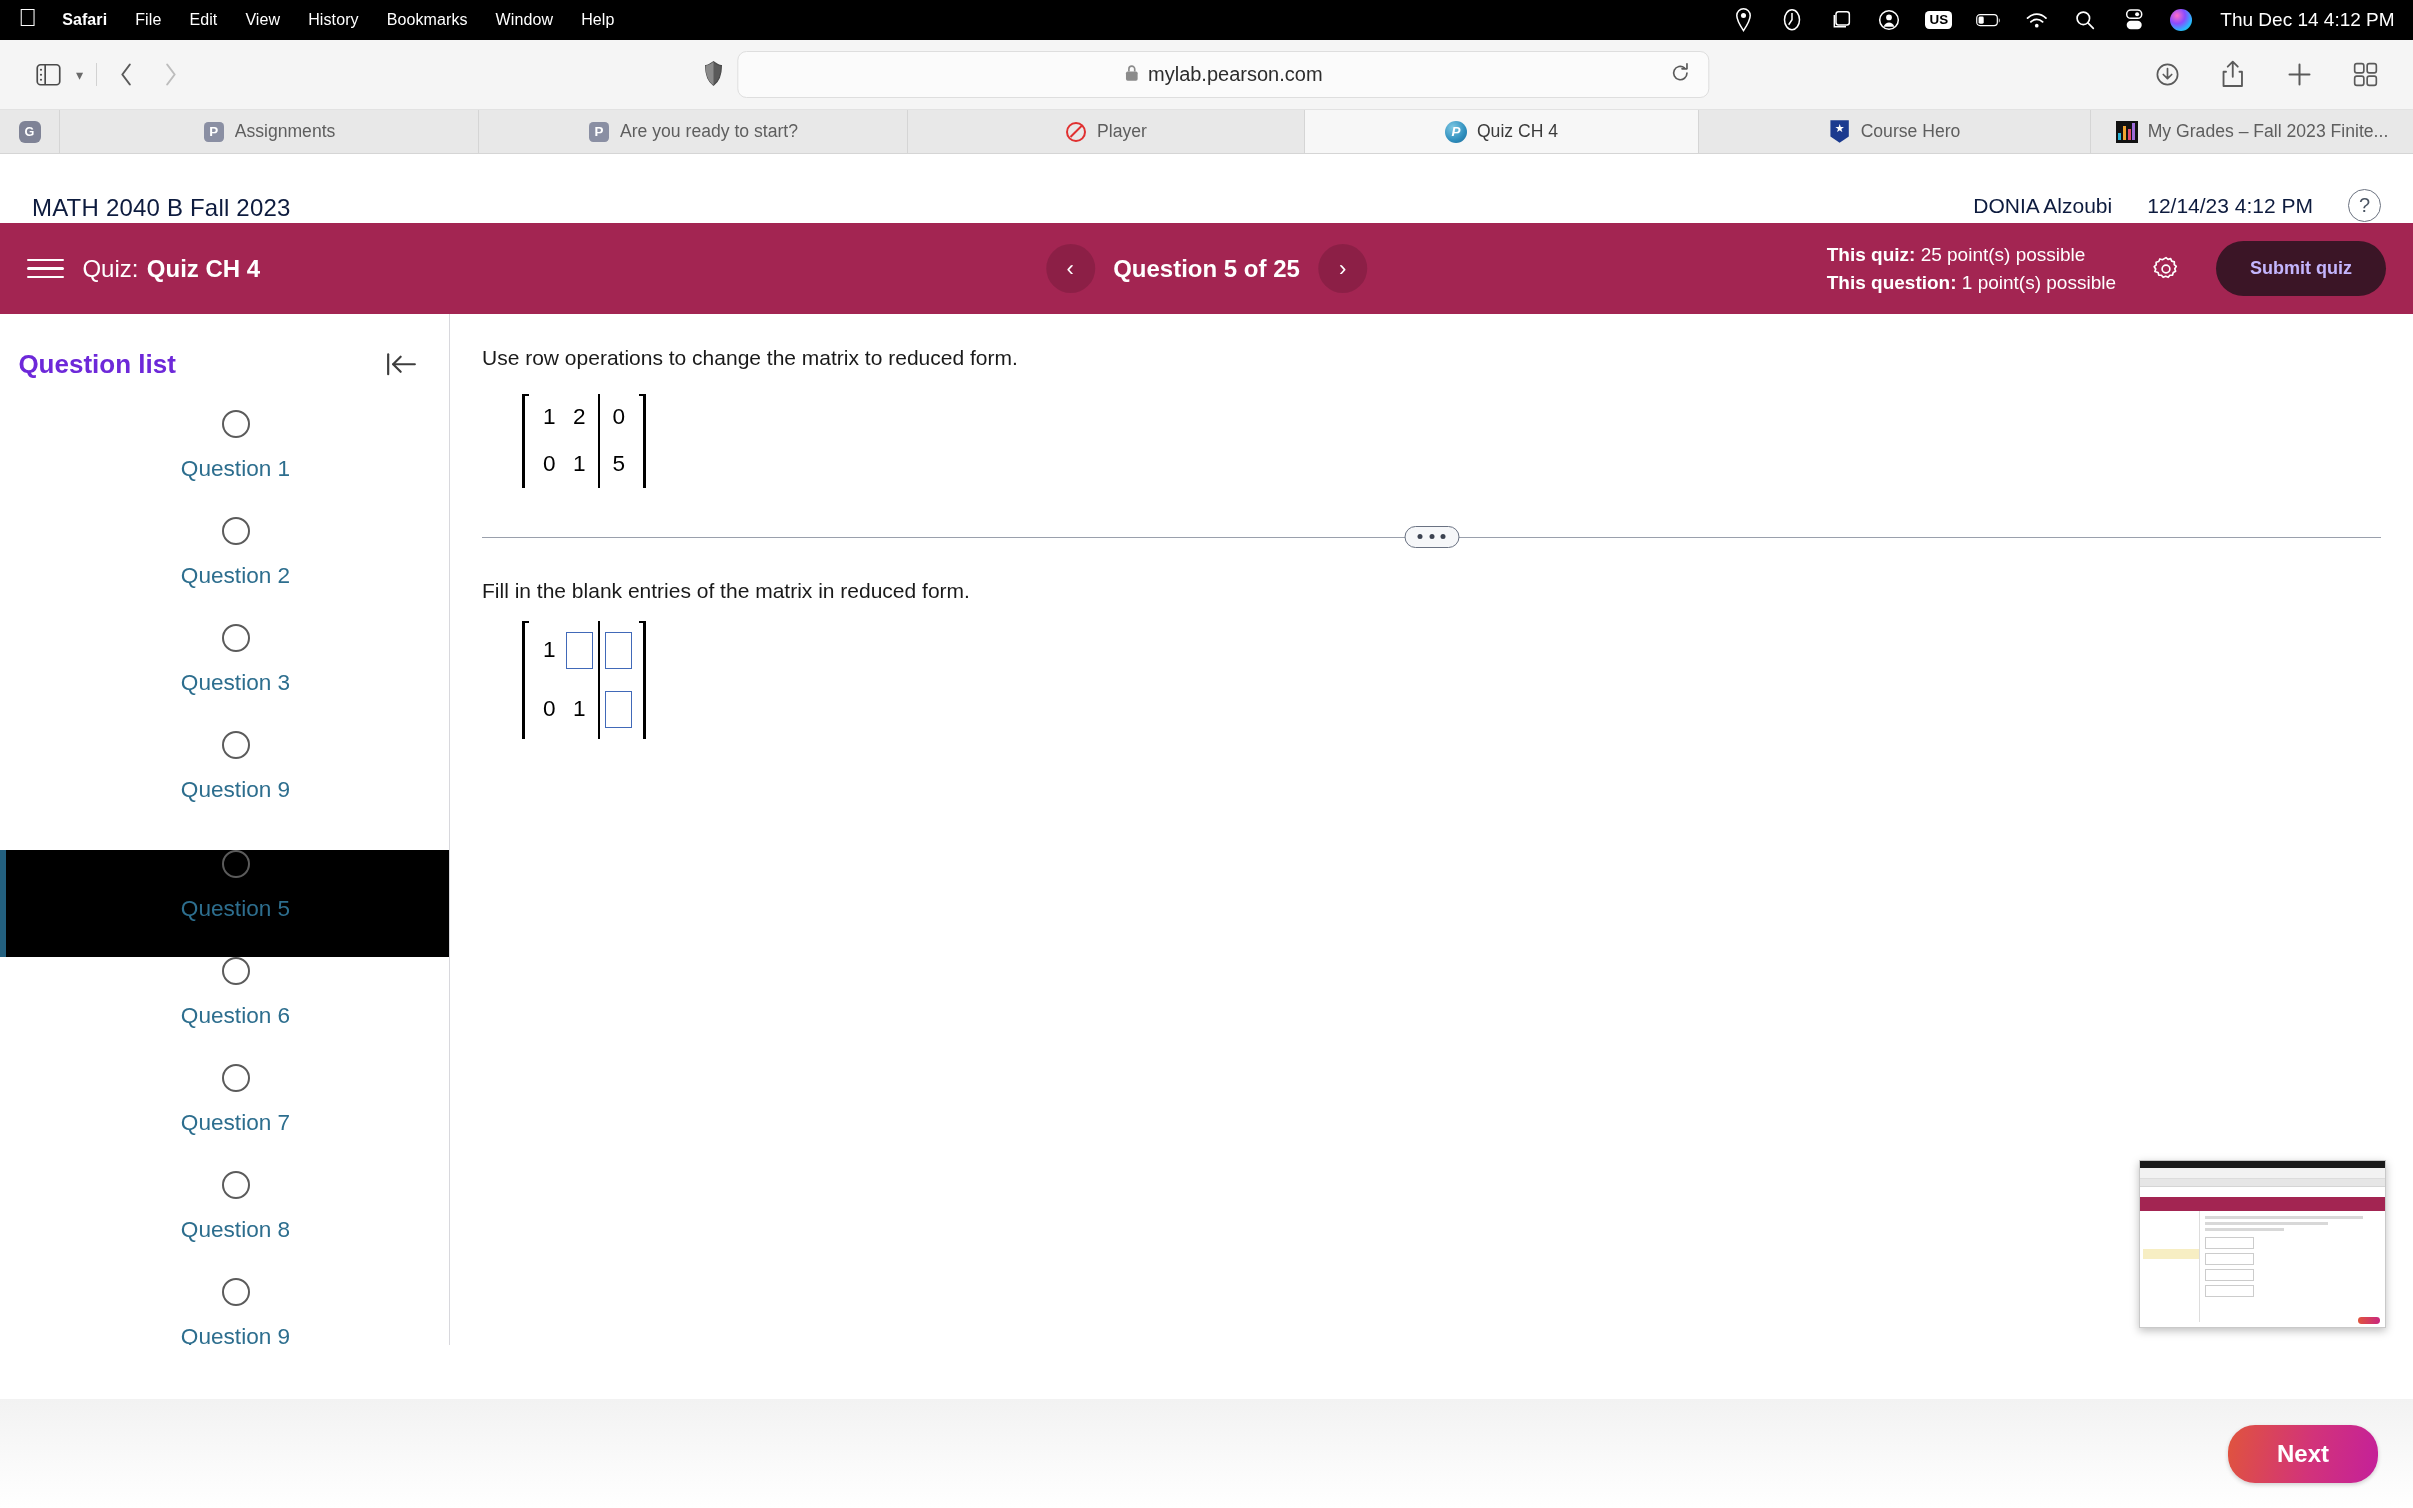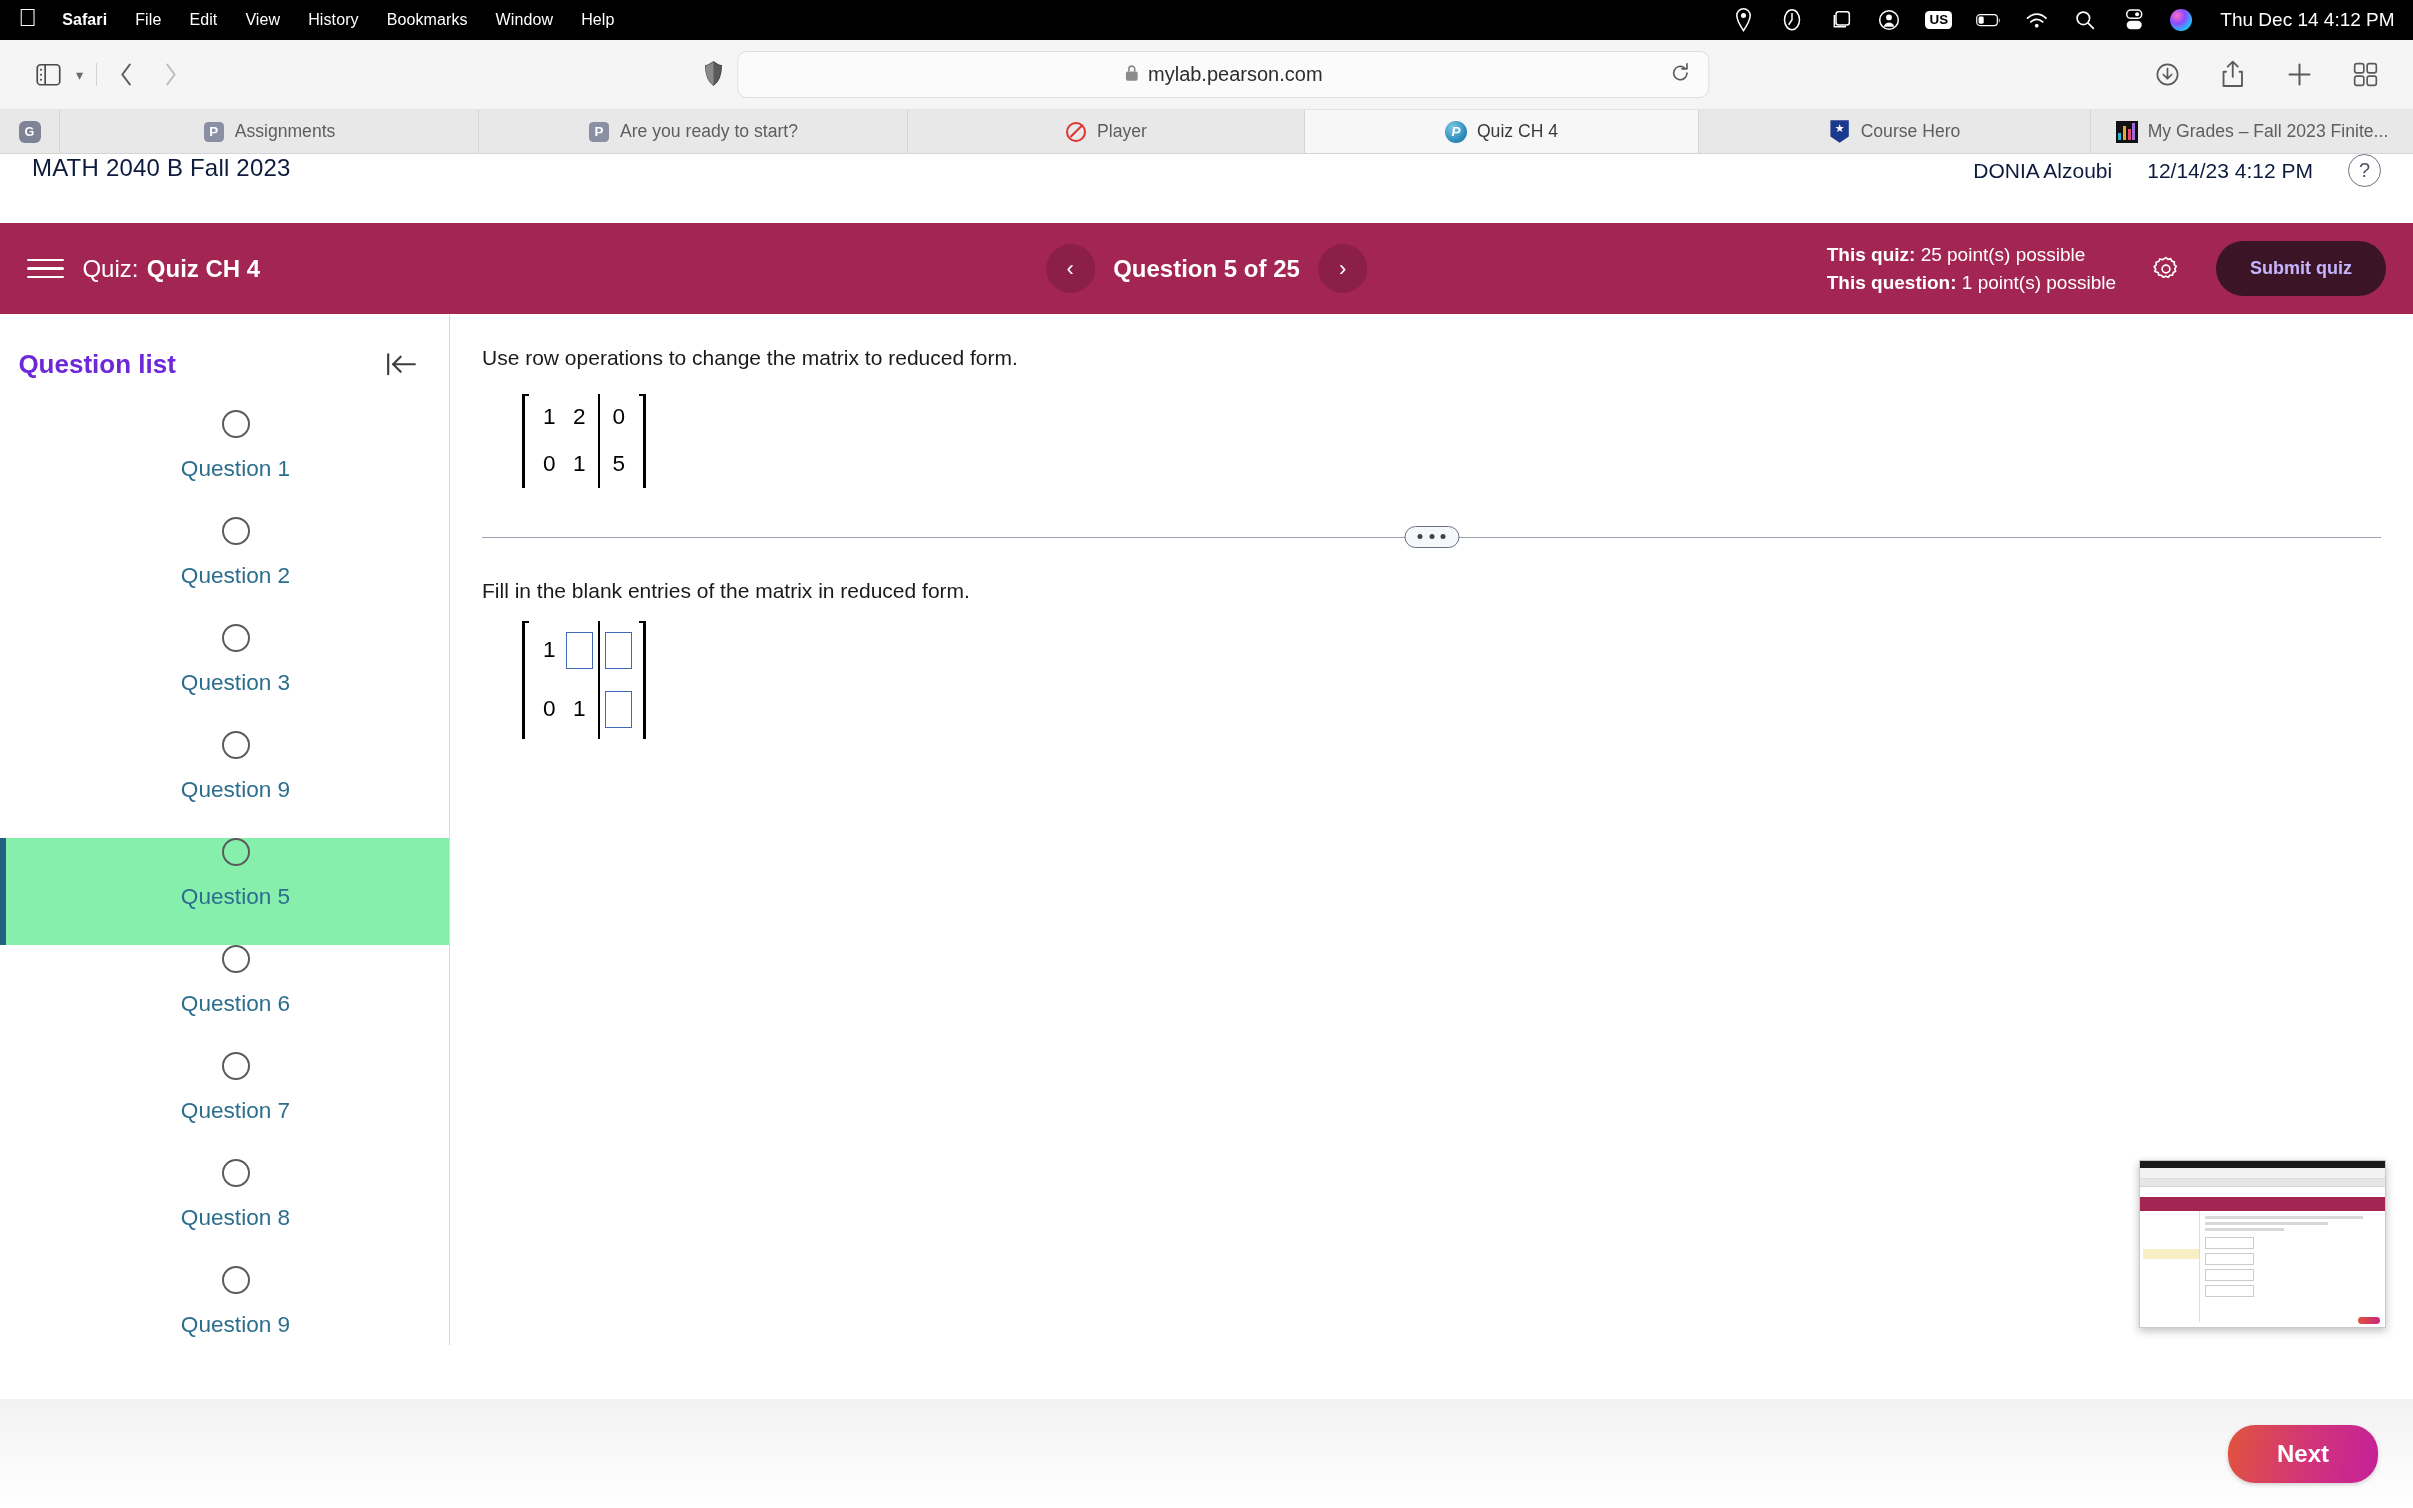--- a/index.html
+++ b/index.html
@@ -121,21 +121,21 @@
   .fav-bars { width: 22px; height: 22px; background: #111; display: flex; align-items: flex-end; gap: 1.7px; padding: 2.5px; }
   .fav-bars i { display:block; width:3.4px; }
   .fav-bars i:nth-child(1){height:7.5px;background:#29b6d8;}
   .fav-bars i:nth-child(2){height:14.2px;background:#f0a330;}
   .fav-bars i:nth-child(3){height:11px;background:#e04a6b;}
   .fav-bars i:nth-child(4){height:17px;background:#9d6bd8;}
 
   
   .page-header {
     height: 69px; background: #fff;
-    display: flex; align-items: flex-start;
+    display: flex; align-items: flex-end;
     padding: 0 32px;
     border-bottom: 0.8px solid #ffffff;
     gap: 40px;
   }
   .course-title { font-size: 24px; color: #0d1b3e; letter-spacing: 0.2px; }
   .ph-right { margin-left: auto; display: flex; align-items: center; gap: 35px; }
   .ph-user, .ph-time { font-size: 21px; color: #0d1b3e; }
   .help-circle {
     width: 33px; height: 33px; border-radius: 50%;
     border: 1.7px solid #6b7280; color: #4b5563;
@@ -193,21 +193,21 @@
     padding: 35px 30px 0 18.4px;
   }
   .sidebar-title { font-size: 26px; color: #6d28d9; font-weight: 700; }
   .collapse-btn { margin-left: auto; background:none; border:none; cursor:pointer; color:#3d3d3d; display:flex; }
   .qlist { margin-top: 30px; }
   .qitem {
     display: flex; align-items: center;
     height: 107px; padding-left: 22px;
     gap: 18.4px; position: relative; flex-direction: column;
   }
-  .qitem.active { background: #86efac; }
+  .qitem.active { background: #000000; margin-top: 12px; }
   .qitem.active::before {
     content:''; position: absolute; left: 0; top: 0; bottom: 0;
     width: 5.9px; background: #23607f;
   }
   .qradio {
     width: 28px; height: 28px; flex: 0 0 28px;
     border: 2.5px solid #5b5b5b; border-radius: 50%;
     background: transparent;
   }
   .qlabel { font-size: 22.6px; color: #2d6e8e; }

